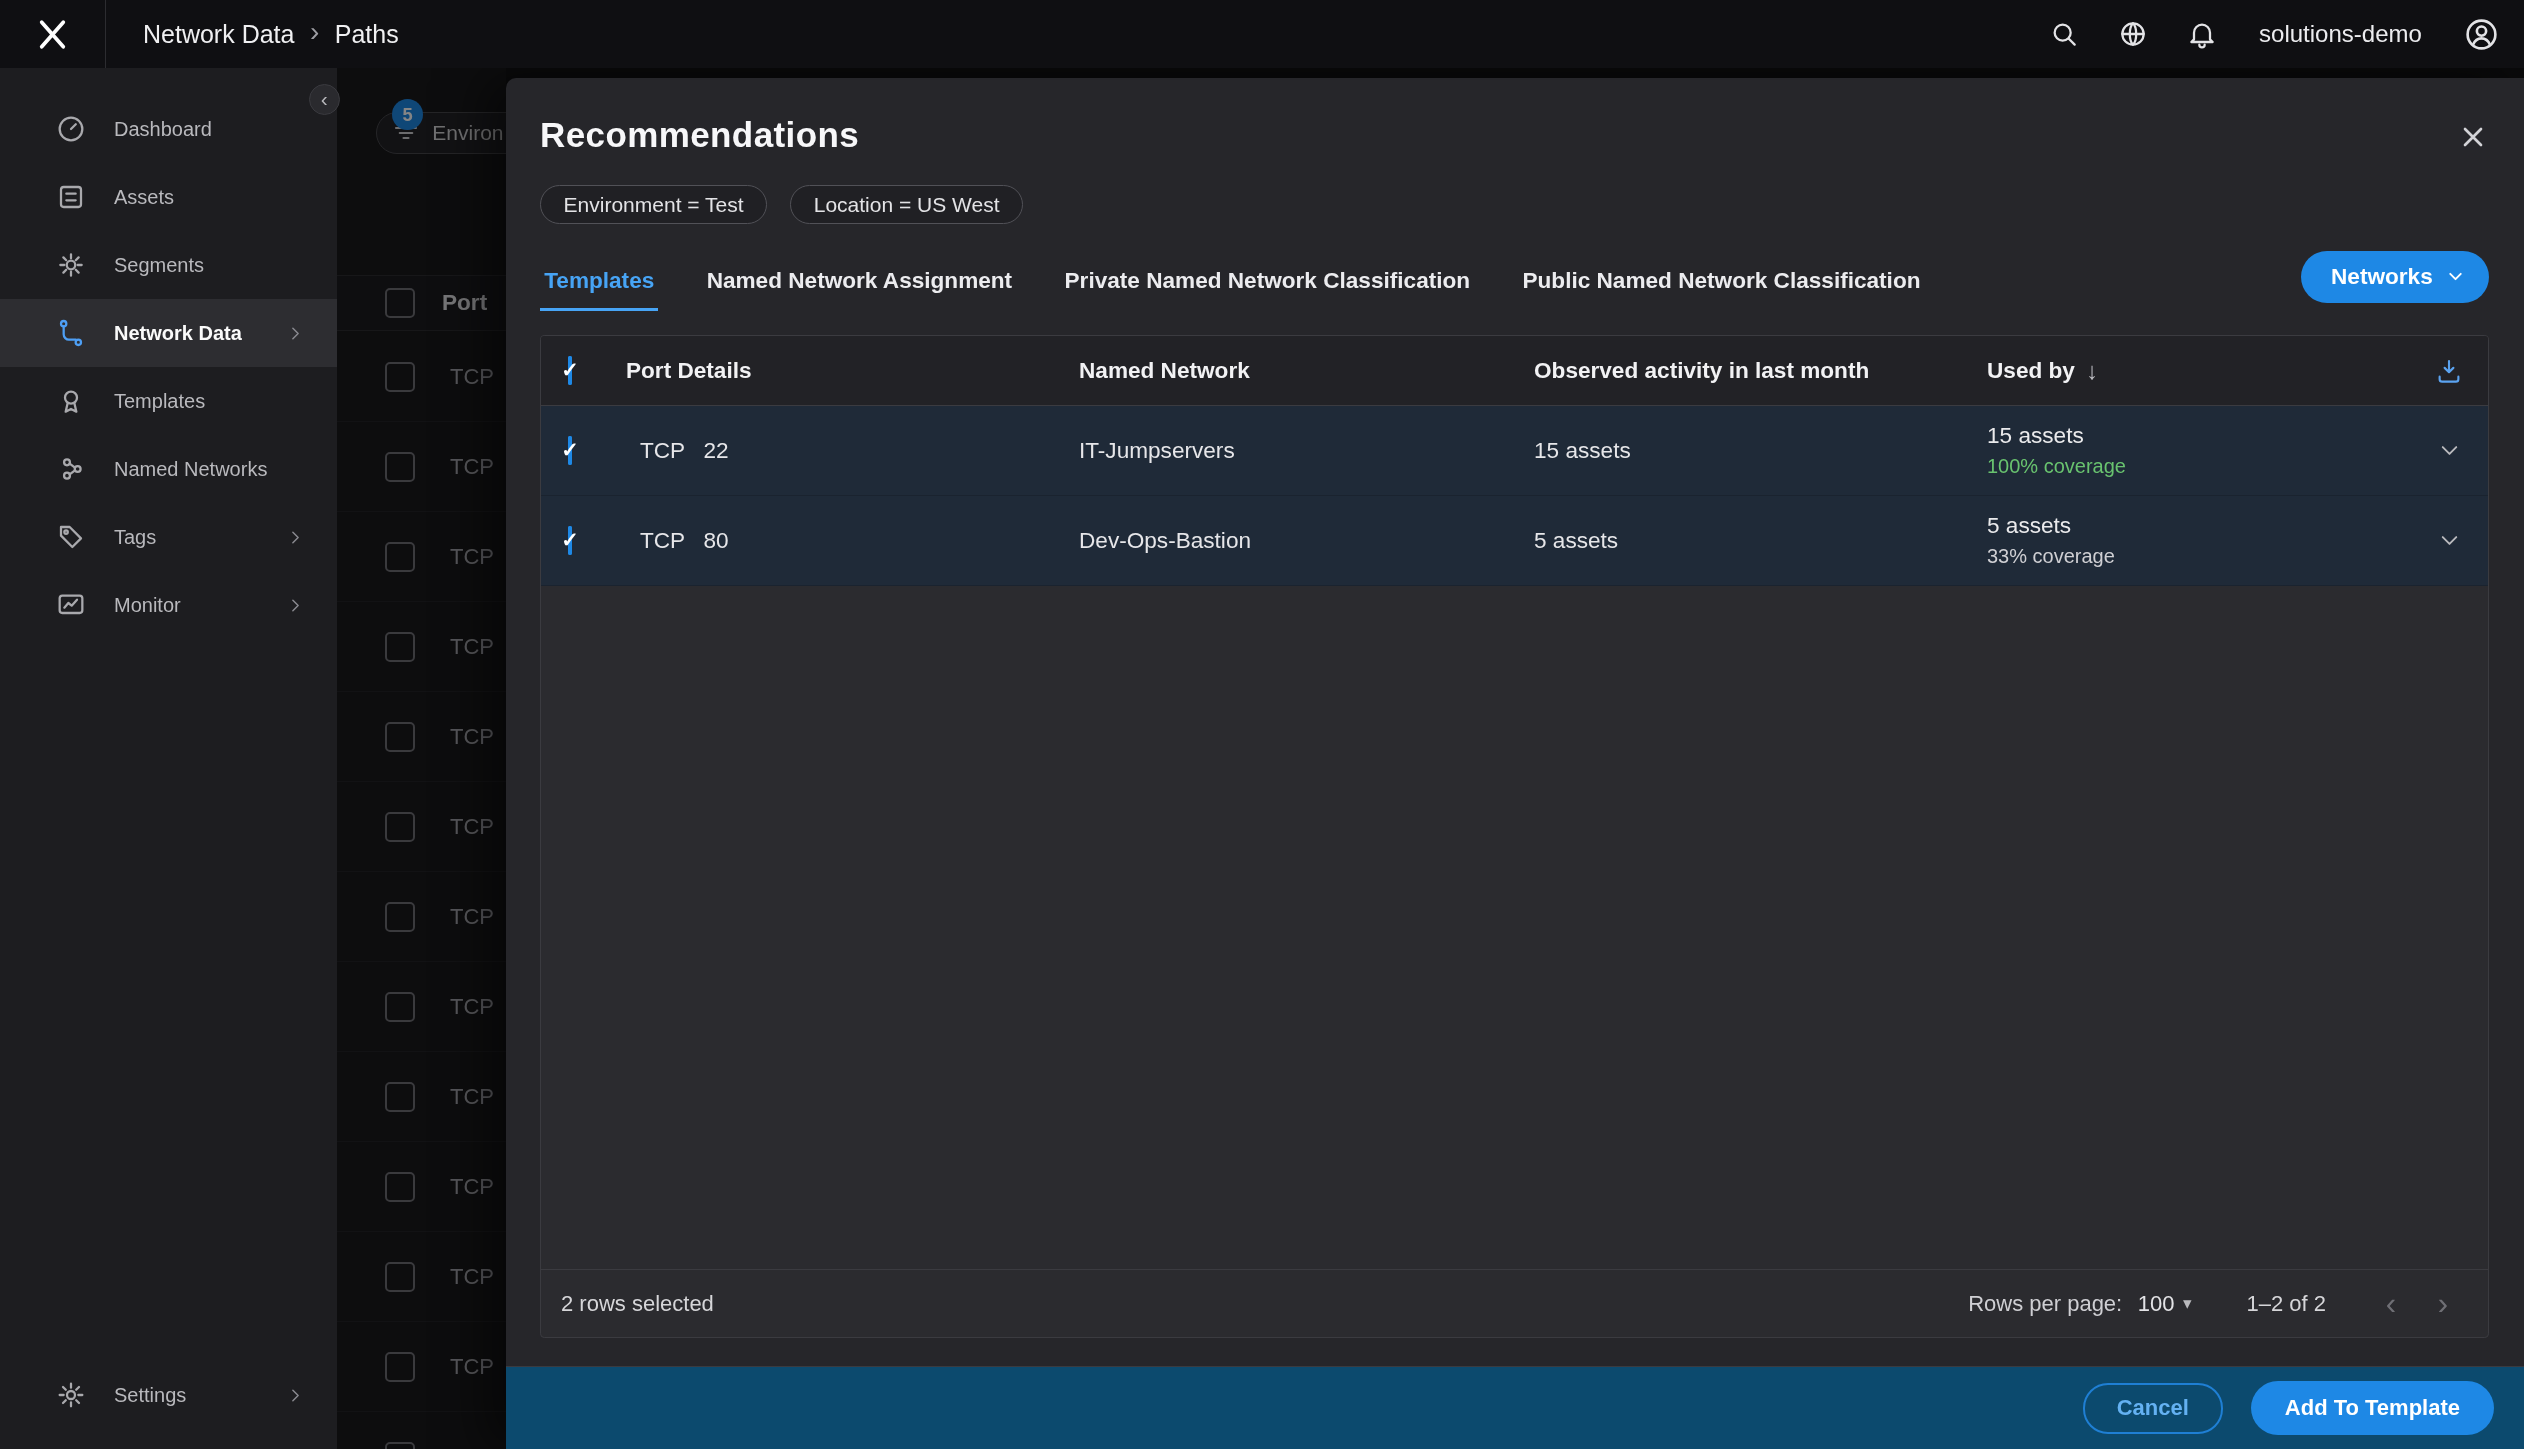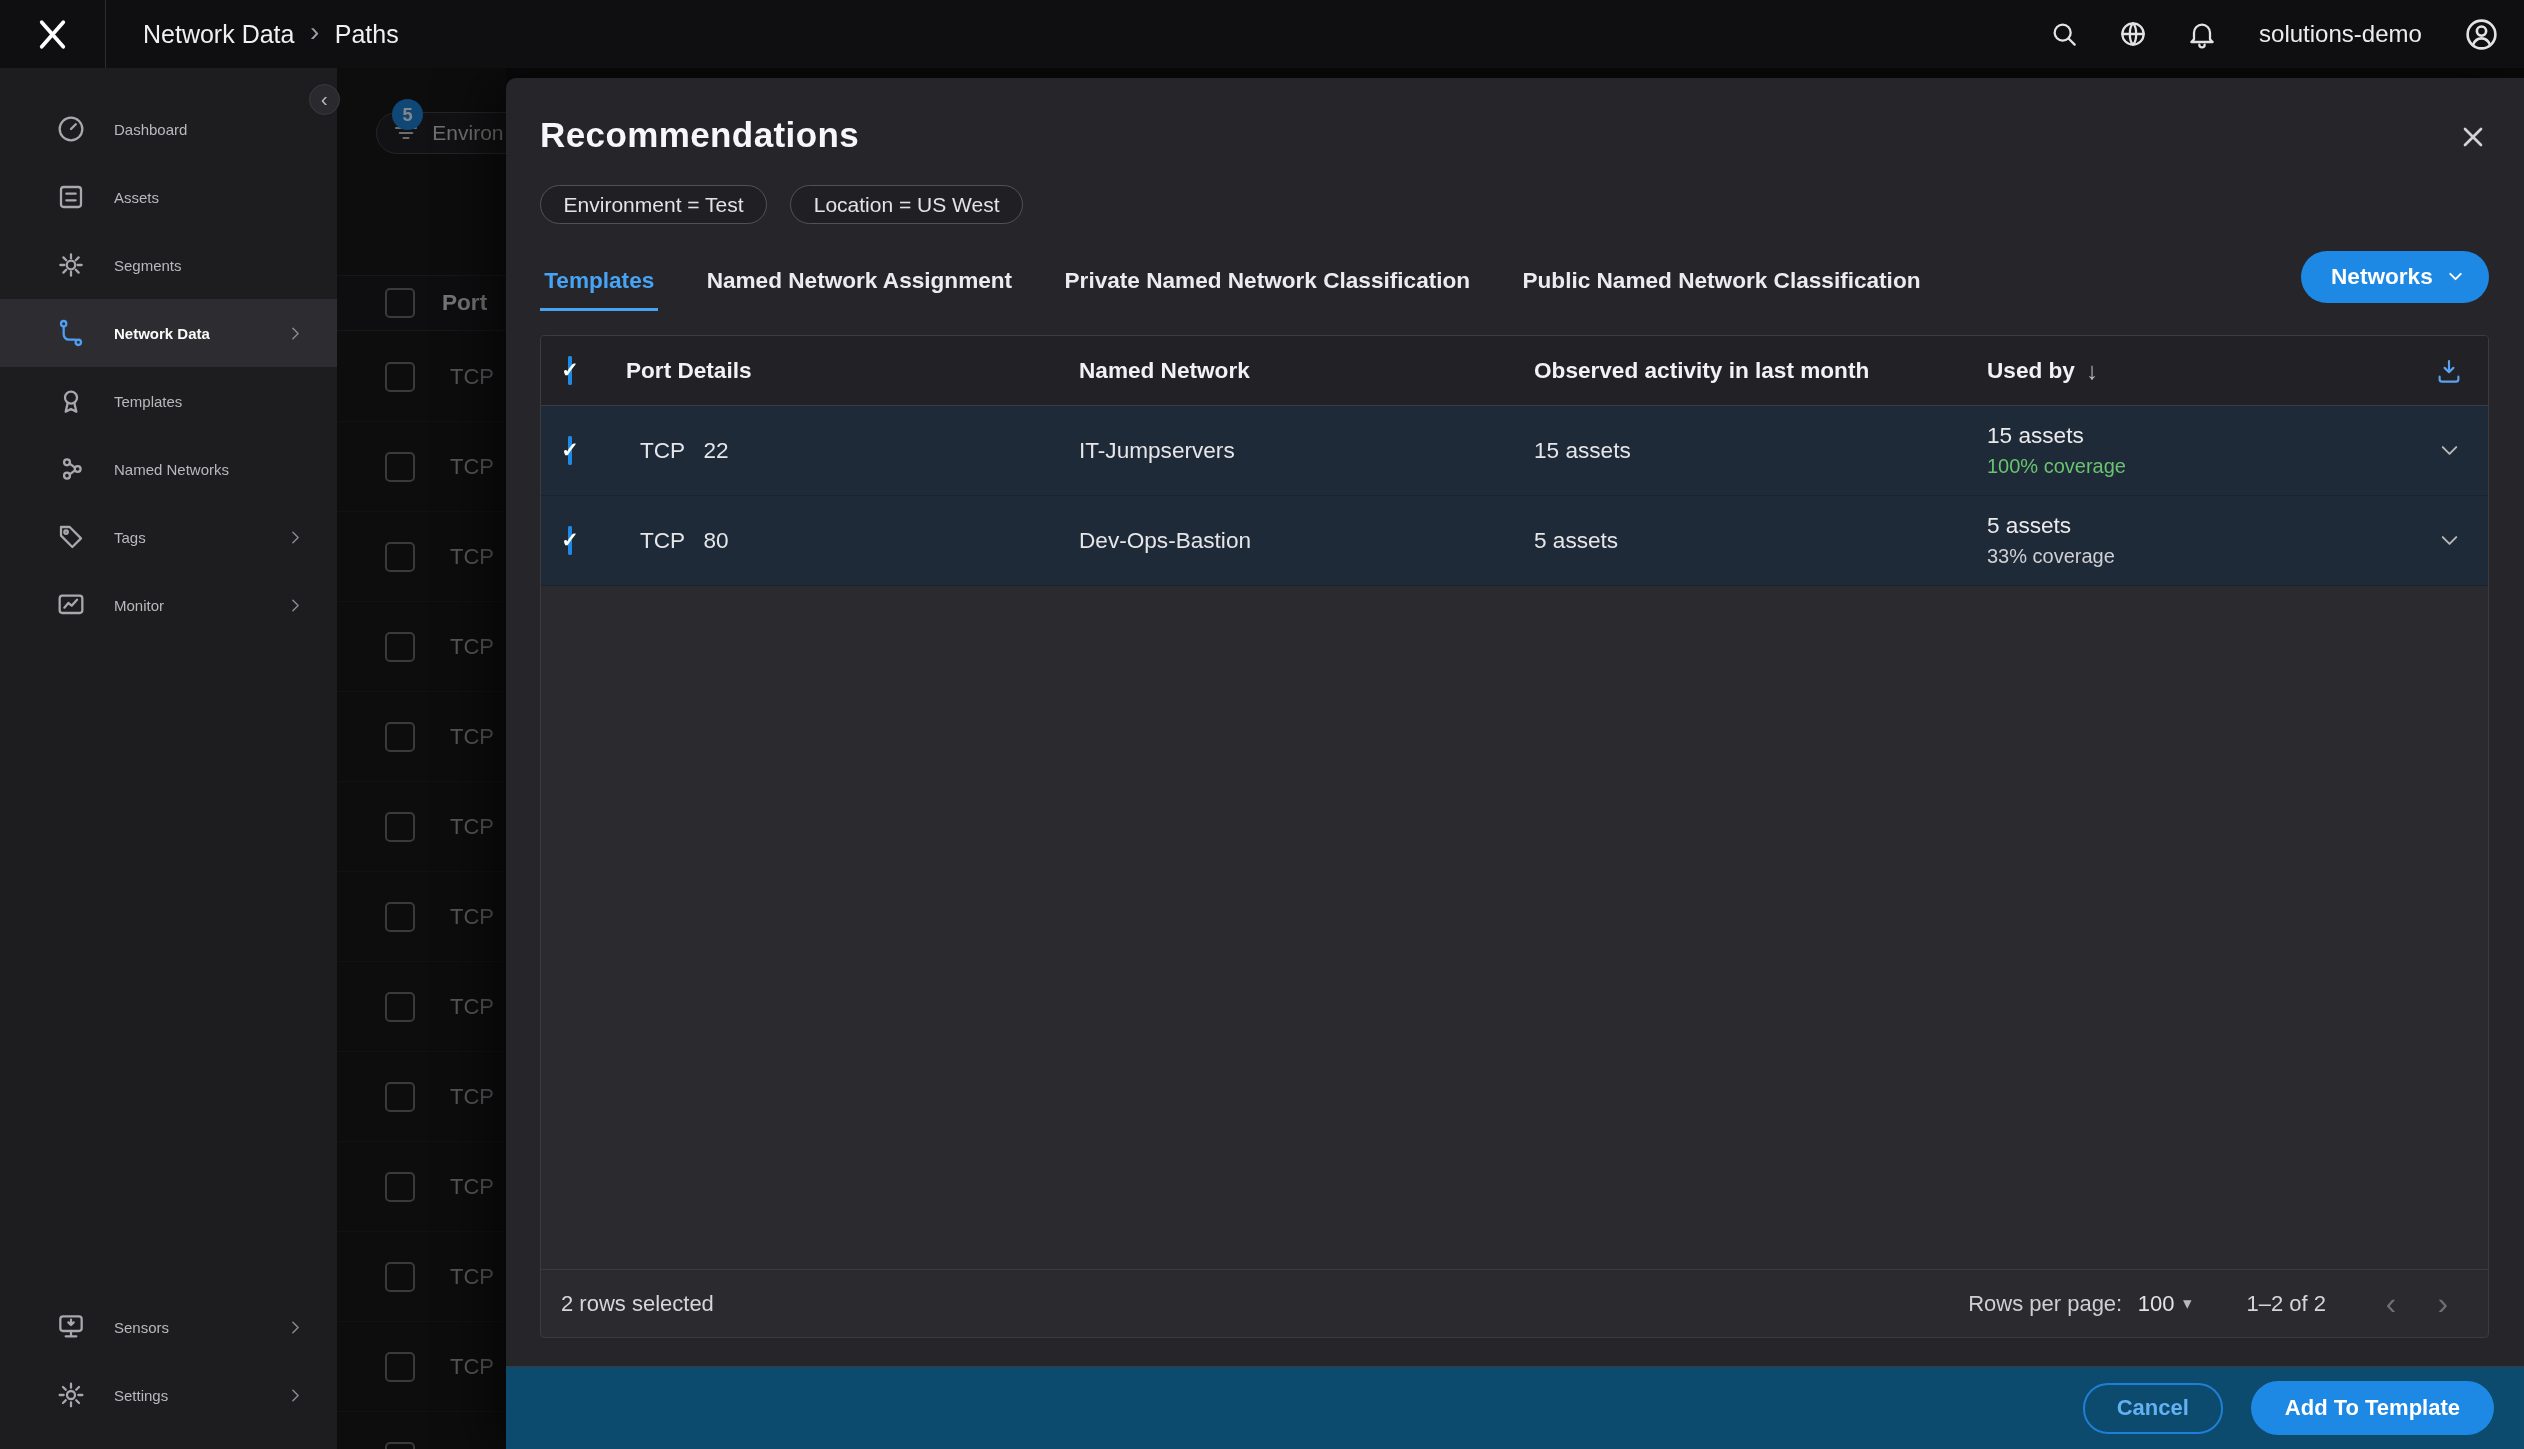--- a/index.html
+++ b/index.html
@@ -30,21 +30,21 @@
   .top-right{margin-left:auto;display:flex;align-items:center;gap:37px;padding-right:24px;}
   .top-icon{width:32px;height:32px;color:#e3e3e6;}
   .username{font-size:24px;color:#ececef;margin:0 4.2px;}
 
   
   .sidebar{position:absolute;top:68px;left:0;width:337px;bottom:0;background:var(--sidebar-bg);z-index:55;}
   .collapse-btn{position:absolute;top:15.5px;right:-2.8px;width:31px;height:31px;border-radius:50%;background:#2a2a2e;border:0.7px solid #3a3a3f;color:#b9b9bd;font-size:21px;display:flex;align-items:center;justify-content:center;z-index:56;}
   .nav{padding-top:27px;}
   .nav-item{height:68px;display:flex;align-items:center;padding-left:55px;color:#b9b9bd;cursor:default;}
   .nav-item .nico{width:32px;height:32px;color:#a9a9ad;flex:none;}
-  .nav-item .nlabel{font-size:15px;margin-left:27px;font-weight:500;white-space:nowrap;}
+  .nav-item .nlabel{font-size:20px;margin-left:27px;font-weight:500;white-space:nowrap;}
   .nav-item .nchev{margin-left:auto;margin-right:31px;width:21px;height:21px;color:#8a8a90;flex:none;}
   .nav-item.selected{background:var(--sidebar-sel);}
   .nav-item.selected .nico{color:#4e9ff5;}
   .nav-item.selected .nlabel{color:#fafafa;font-weight:700;}
   .nav-bottom{position:absolute;bottom:20px;left:0;right:0;}
 
   
   .strip{position:absolute;top:68px;left:337px;width:169px;bottom:0;background:var(--strip-bg);overflow:hidden;z-index:10;}
   .filter-chip{position:absolute;top:44px;left:39px;height:42px;width:197px;border:1.4px solid #47474c;border-radius:21px;background:#232327;display:flex;align-items:center;padding-left:14px;color:#d6d6d9;}
   .filter-chip .fico{width:30px;height:30px;color:#cfcfd3;}
@@ -211,30 +211,20 @@
         </svg>
       <span class="nlabel">Monitor</span>
       <svg class="ic nchev" viewBox="0 0 24 24">
           <path d="M9 6l6 6-6 6"></path>
         </svg>
     </div>
   </div>
   <div class="nav-bottom">
     <div class="nav-item">
       <svg class="ic nico" viewBox="0 0 24 24">
-          <rect x="4" y="4" width="16" height="11" rx="2"></rect>
-          <path d="M12 15v4M8 19h8M12 6.5v4m0 0l-2-2m2 2l2-2"></path>
-        </svg>
-      <span class="nlabel">Sensors</span>
-      <svg class="ic nchev" viewBox="0 0 24 24">
-          <path d="M9 6l6 6-6 6"></path>
-        </svg>
-    </div>
-    <div class="nav-item">
-      <svg class="ic nico" viewBox="0 0 24 24">
           <circle cx="12" cy="12" r="3"></circle>
           <path d="M12 3.5v3M12 17.5v3M3.5 12h3M17.5 12h3M6 6l2.1 2.1M15.9 15.9L18 18M18 6l-2.1 2.1M8.1 15.9L6 18"></path>
         </svg>
       <span class="nlabel">Settings</span>
       <svg class="ic nchev" viewBox="0 0 24 24">
           <path d="M9 6l6 6-6 6"></path>
         </svg>
     </div>
   </div>
 </div>

